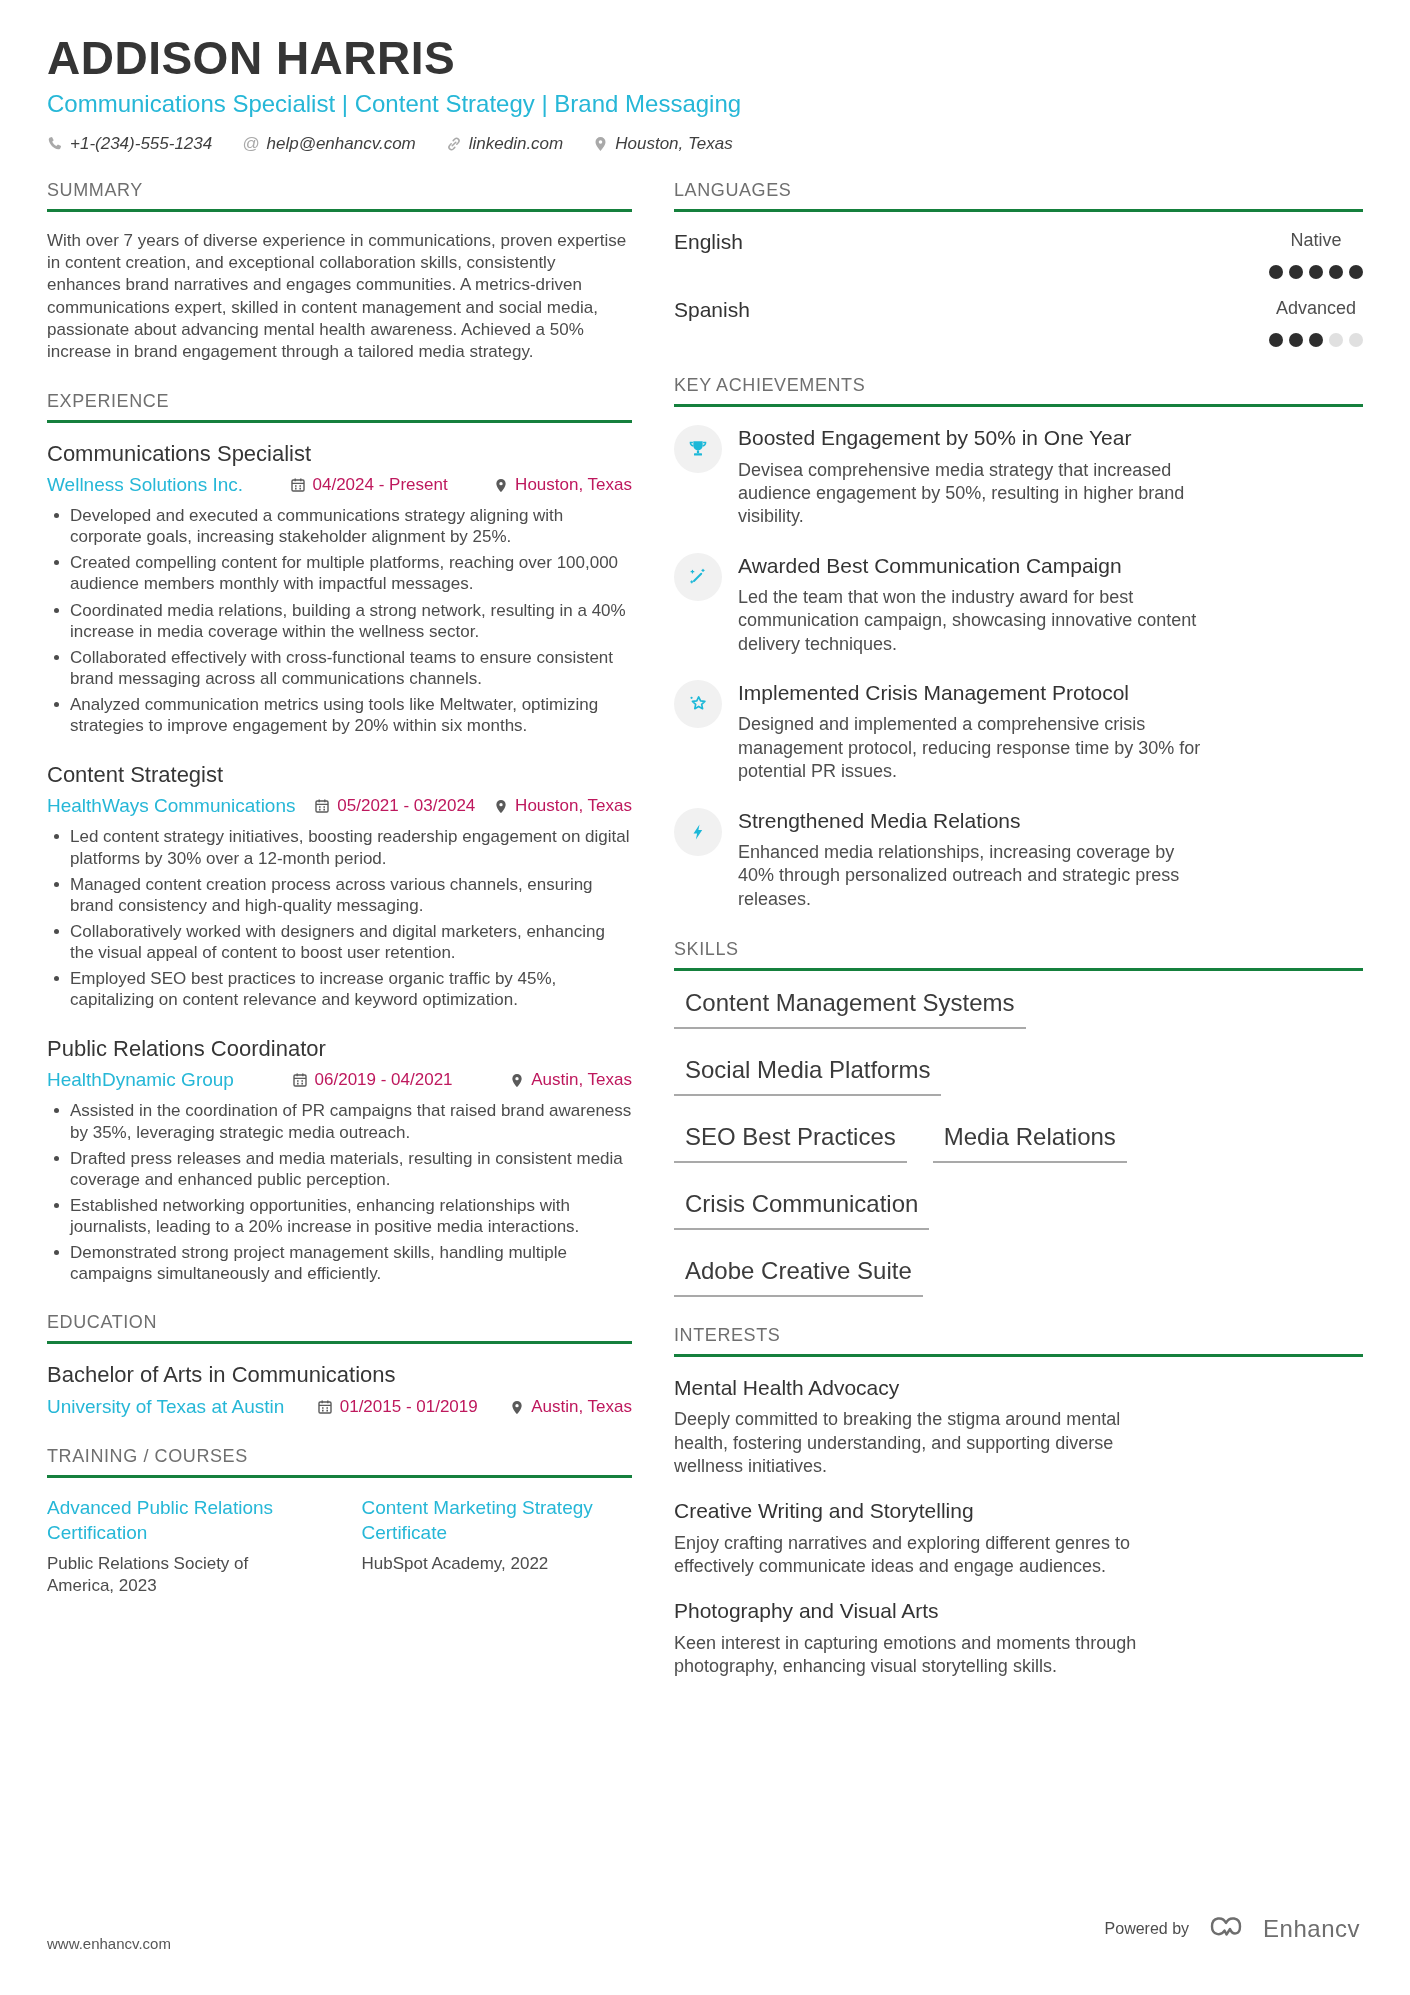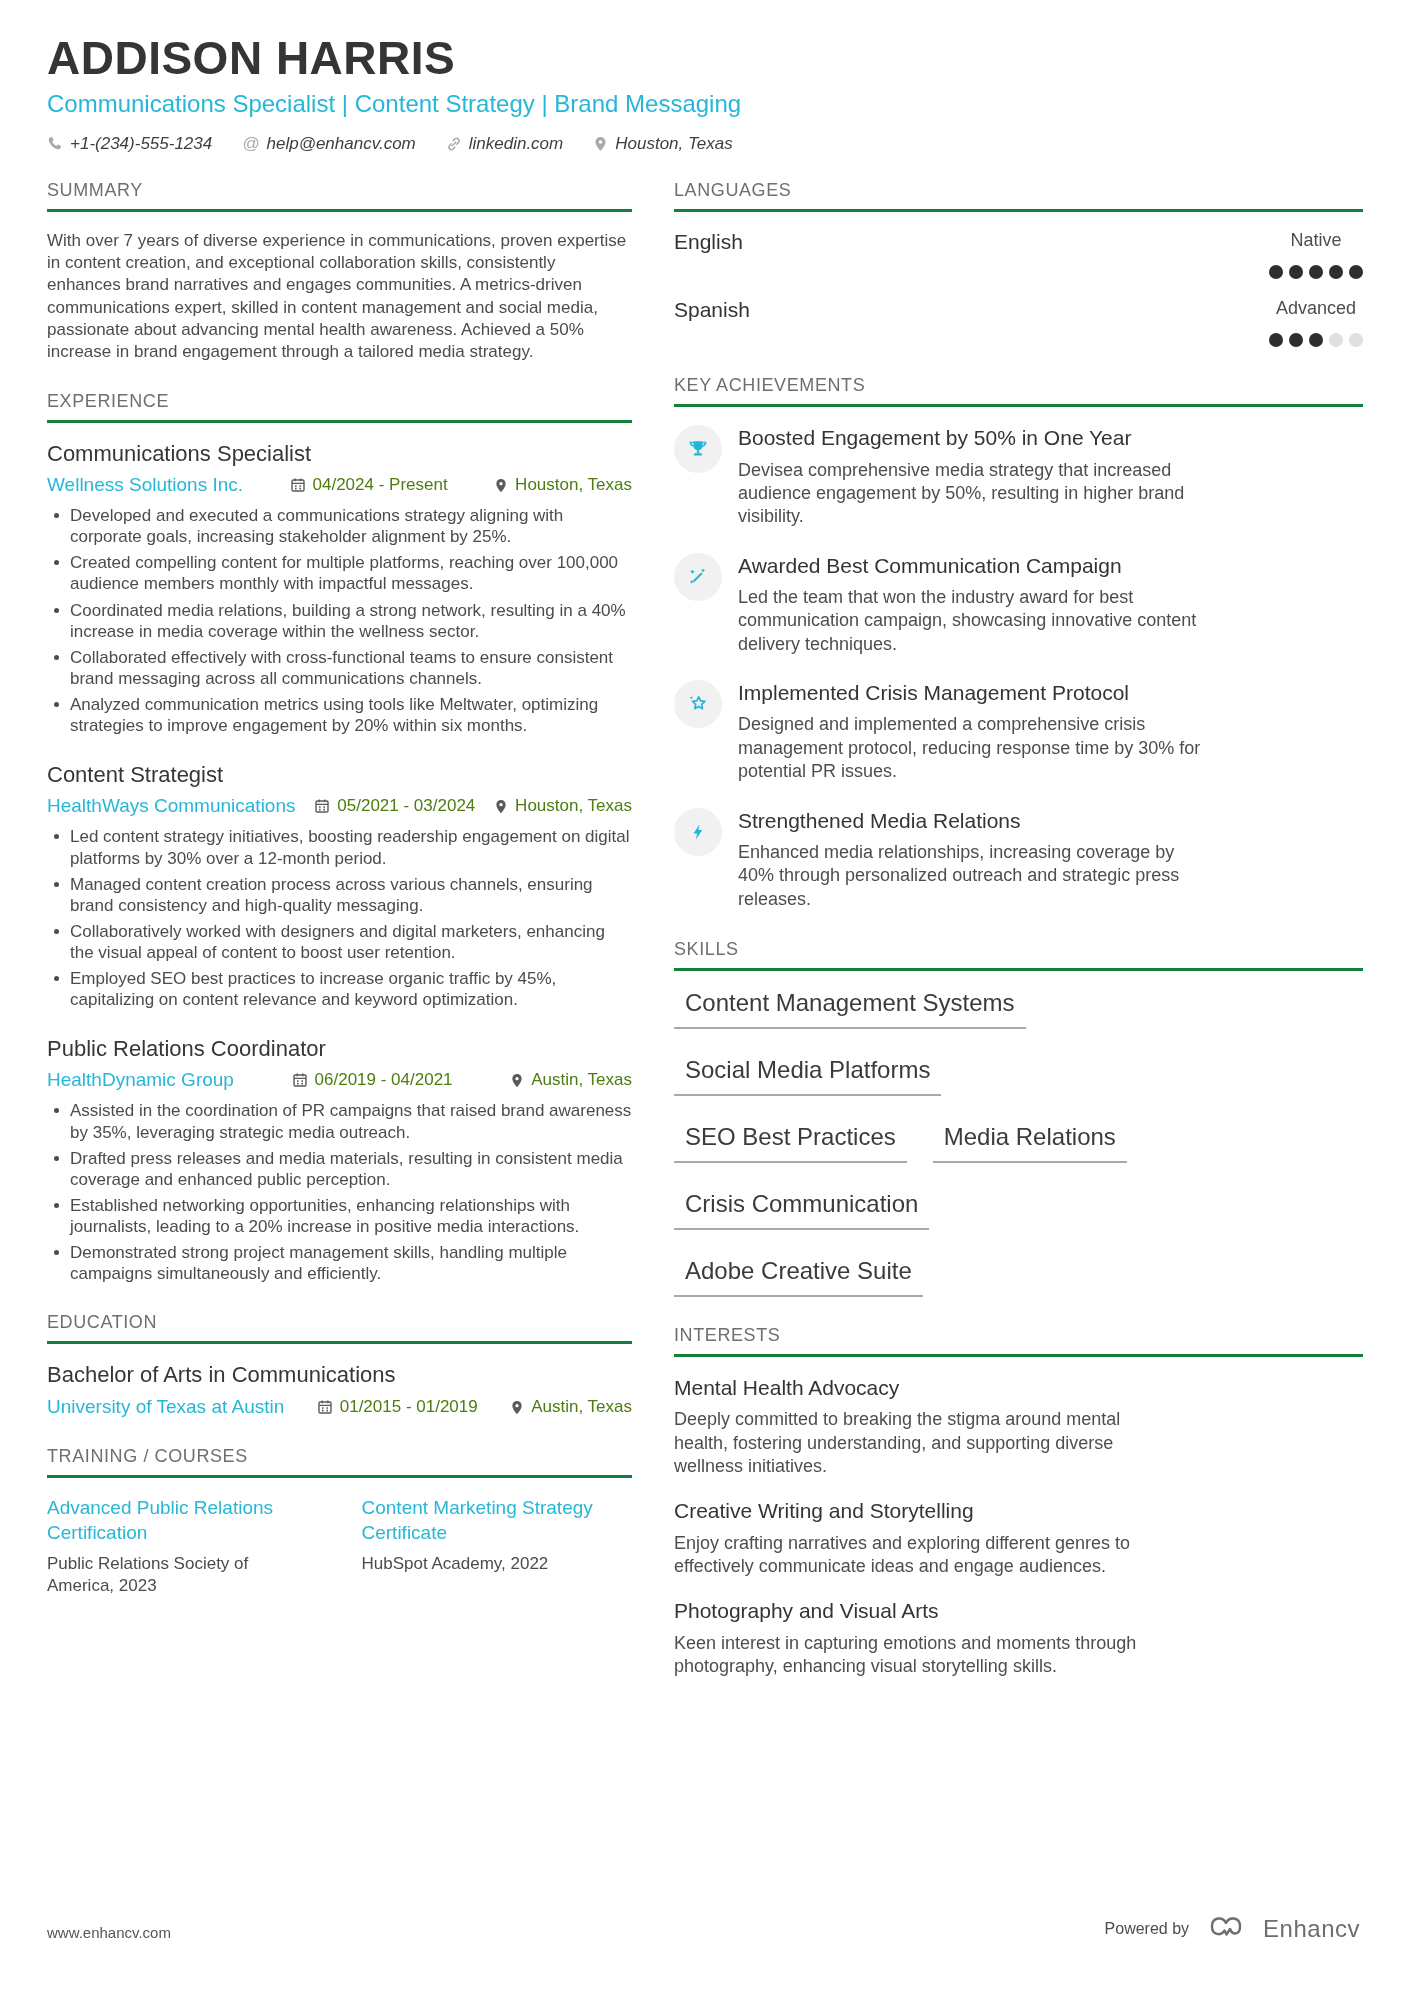--- a/index.html
+++ b/index.html
@@ -33,21 +33,21 @@
     border-bottom: 3px solid #15803d; padding-bottom: 8px; margin-bottom: 18px;
   }
 
   
   .summary-text { font-size: 17px; line-height: 1.3; color: #4c4c4c; }
 
   .job { margin-bottom: 26px; }
   .job-title { font-size: 22px; font-weight: 400; color: #363636; line-height: 1.2; }
   .job-meta { display: flex; align-items: center; justify-content: space-between; margin: 7px 0 9px; }
   .company { font-size: 19px; color: #26b7d7; }
-  .meta-item { display: inline-flex; align-items: center; gap: 7px; font-size: 17px; color: #4d7c0f; white-space: nowrap; }
+  .meta-item { display: inline-flex; align-items: center; gap: 7px; font-size: 17px; color: #be185d; white-space: nowrap; }
   .meta-item .micon { color: #5a5a5a; display: inline-flex; }
   ul.bullets { list-style: none; }
   ul.bullets li {
     position: relative; padding-left: 23px; font-size: 17px; line-height: 1.24;
     color: #4c4c4c; margin-bottom: 5px;
   }
   ul.bullets li::before {
     content: ""; position: absolute; left: 7px; top: 8px;
     width: 5px; height: 5px; border-radius: 50%; background: #4c4c4c;
   }
@@ -80,21 +80,21 @@
   .skill {
     display: inline-block; font-size: 24px; color: #3b3b3b;
     padding: 0 11px 10px 11px; border-bottom: 2px solid #a9a9a9; white-space: nowrap;
   }
 
   .interest { margin-bottom: 20px; }
   .interest-title { font-size: 21px; color: #343434; font-weight: 400; line-height: 1.25; }
   .interest-text { font-size: 18px; color: #4e4e4e; line-height: 1.3; margin-top: 7px; max-width: 490px; }
 
   
-  .footer-site { position: absolute; left: 47px; bottom: 54px; font-size: 15px; color: #565656; margin-top: 48px; }
+  .footer-site { position: absolute; left: 47px; bottom: 43px; font-size: 15px; color: #565656; margin-top: 48px; }
   .footer-brand { position: absolute; right: 50px; bottom: 50px; display: flex; align-items: center; gap: 14px; }
   .powered-by { font-size: 16px; color: #4d4d4d; }
   .brand-name { font-size: 24px; color: #6e6e6e; letter-spacing: 0.5px; }
   .logo-svg { color: #6e6e6e; }
 </style>
 </head>
 <body>
 
 <div class="page">
 

